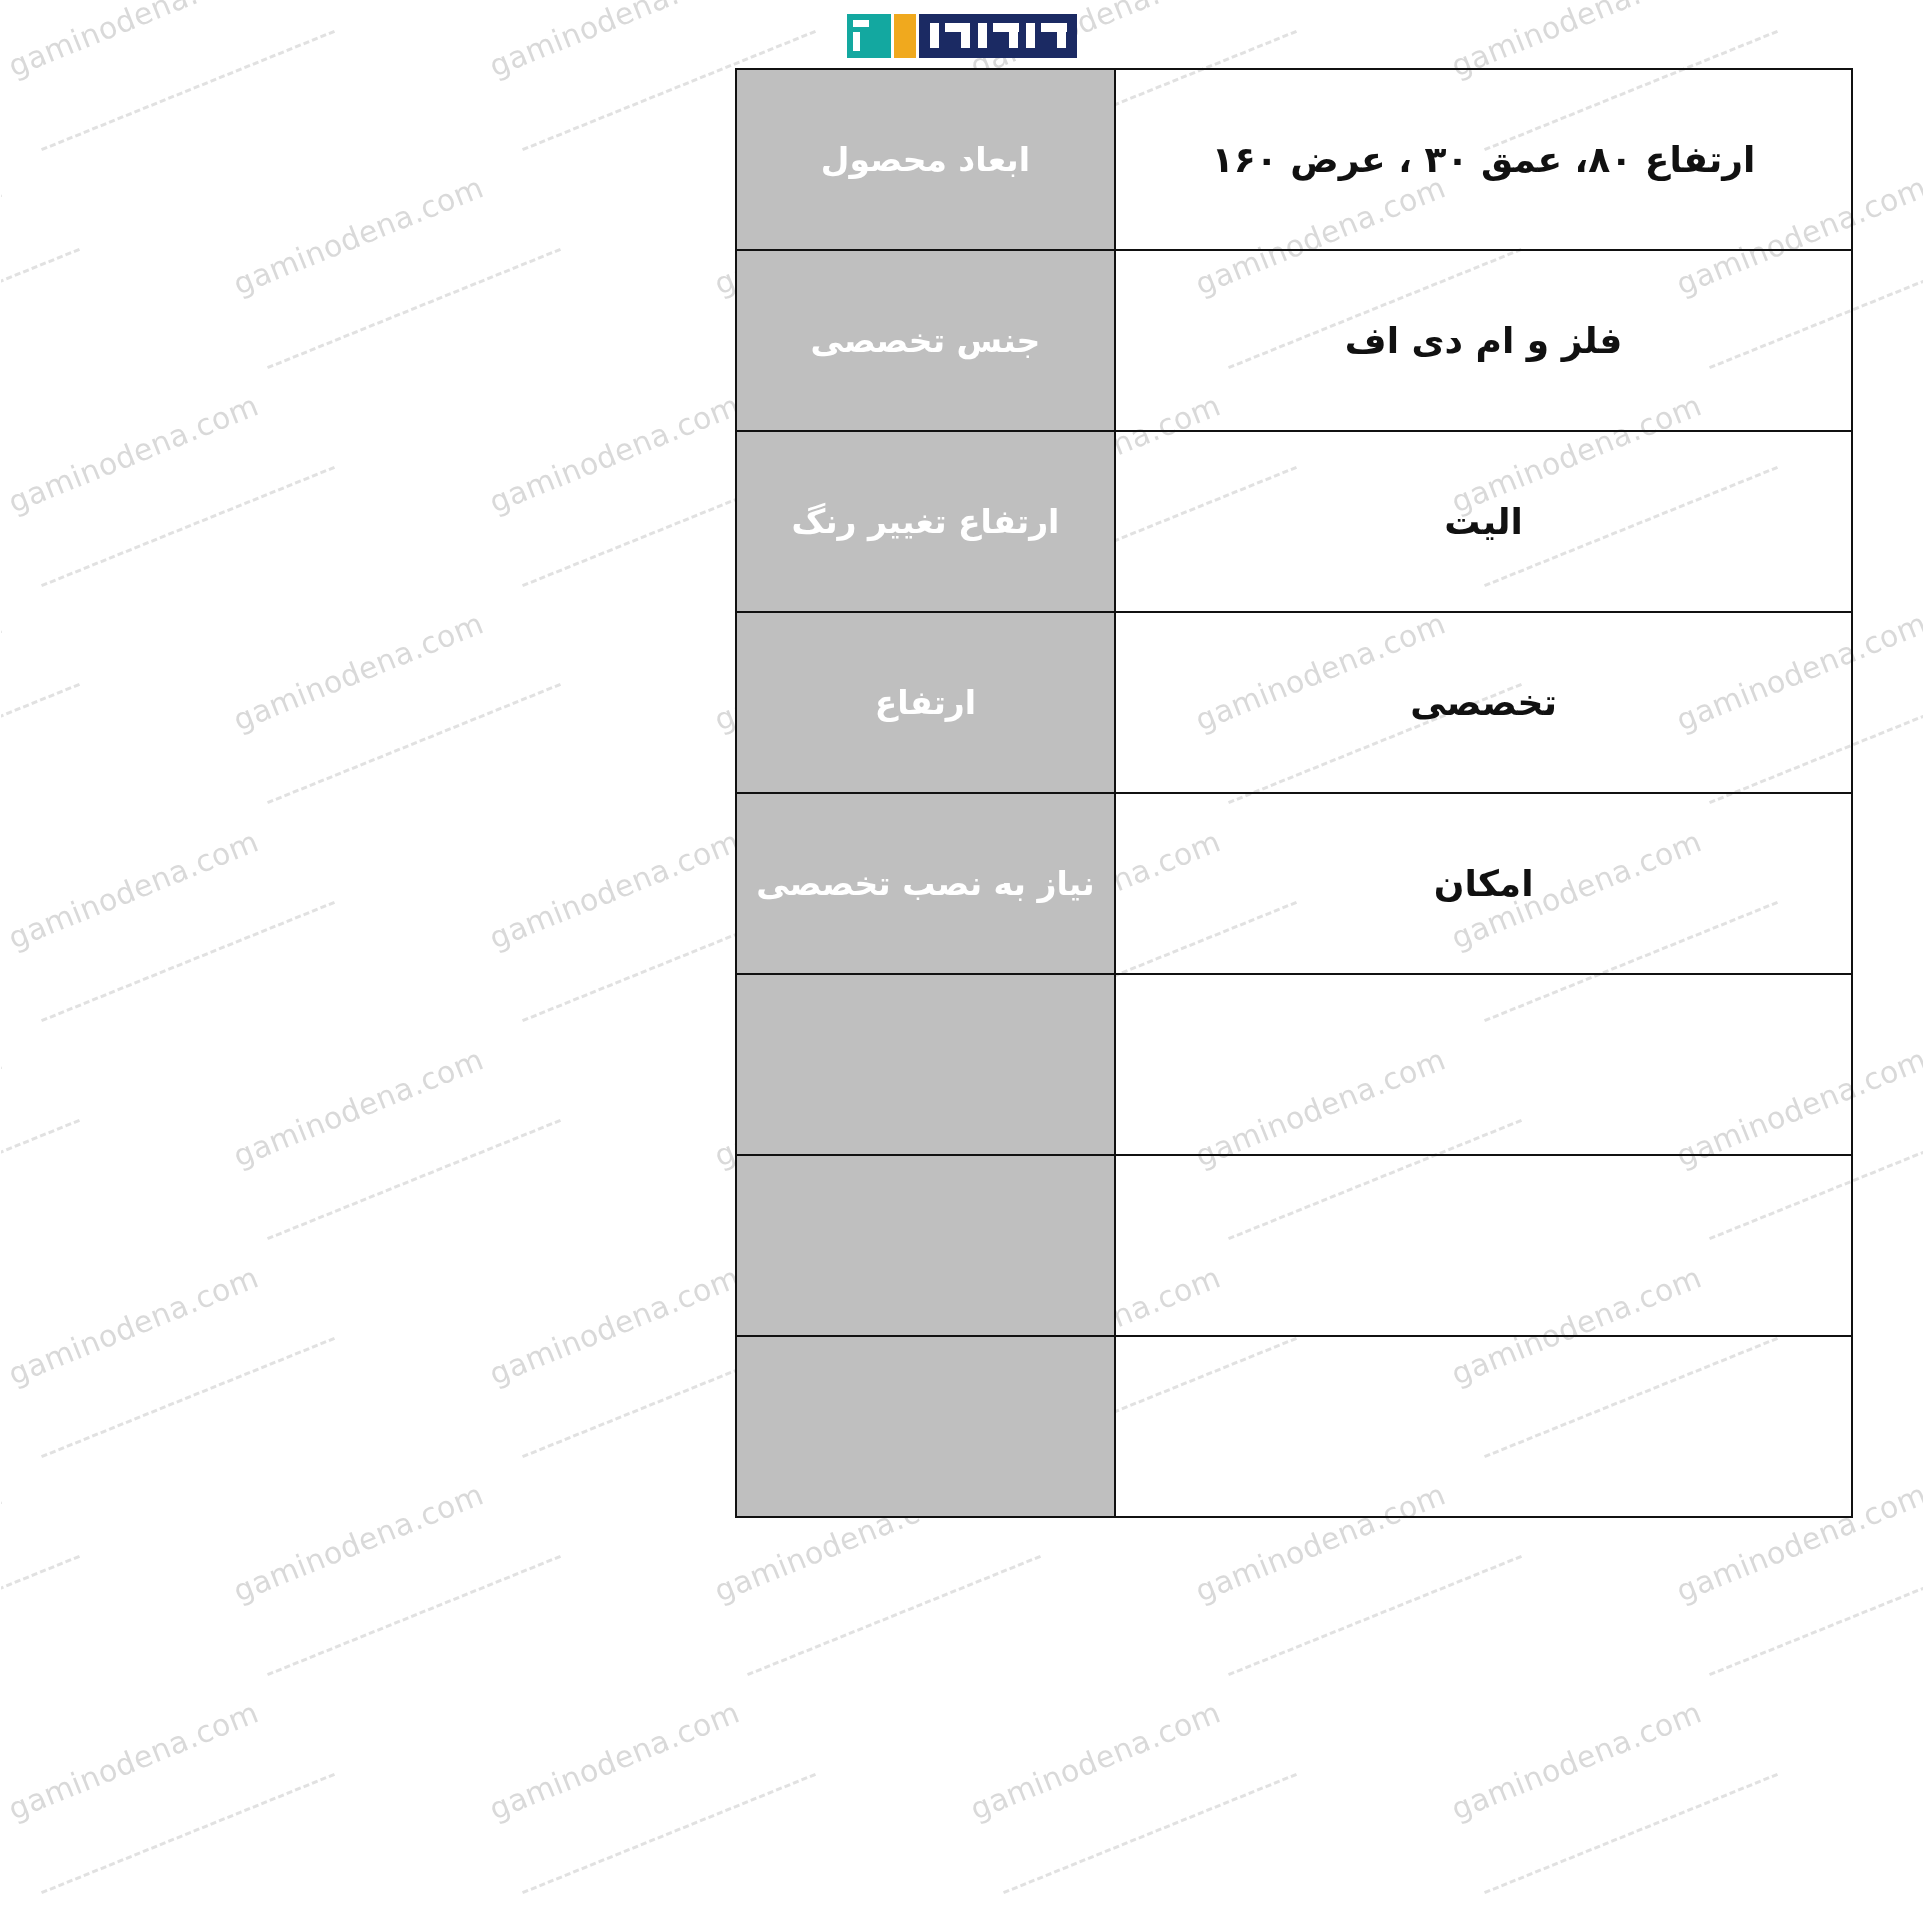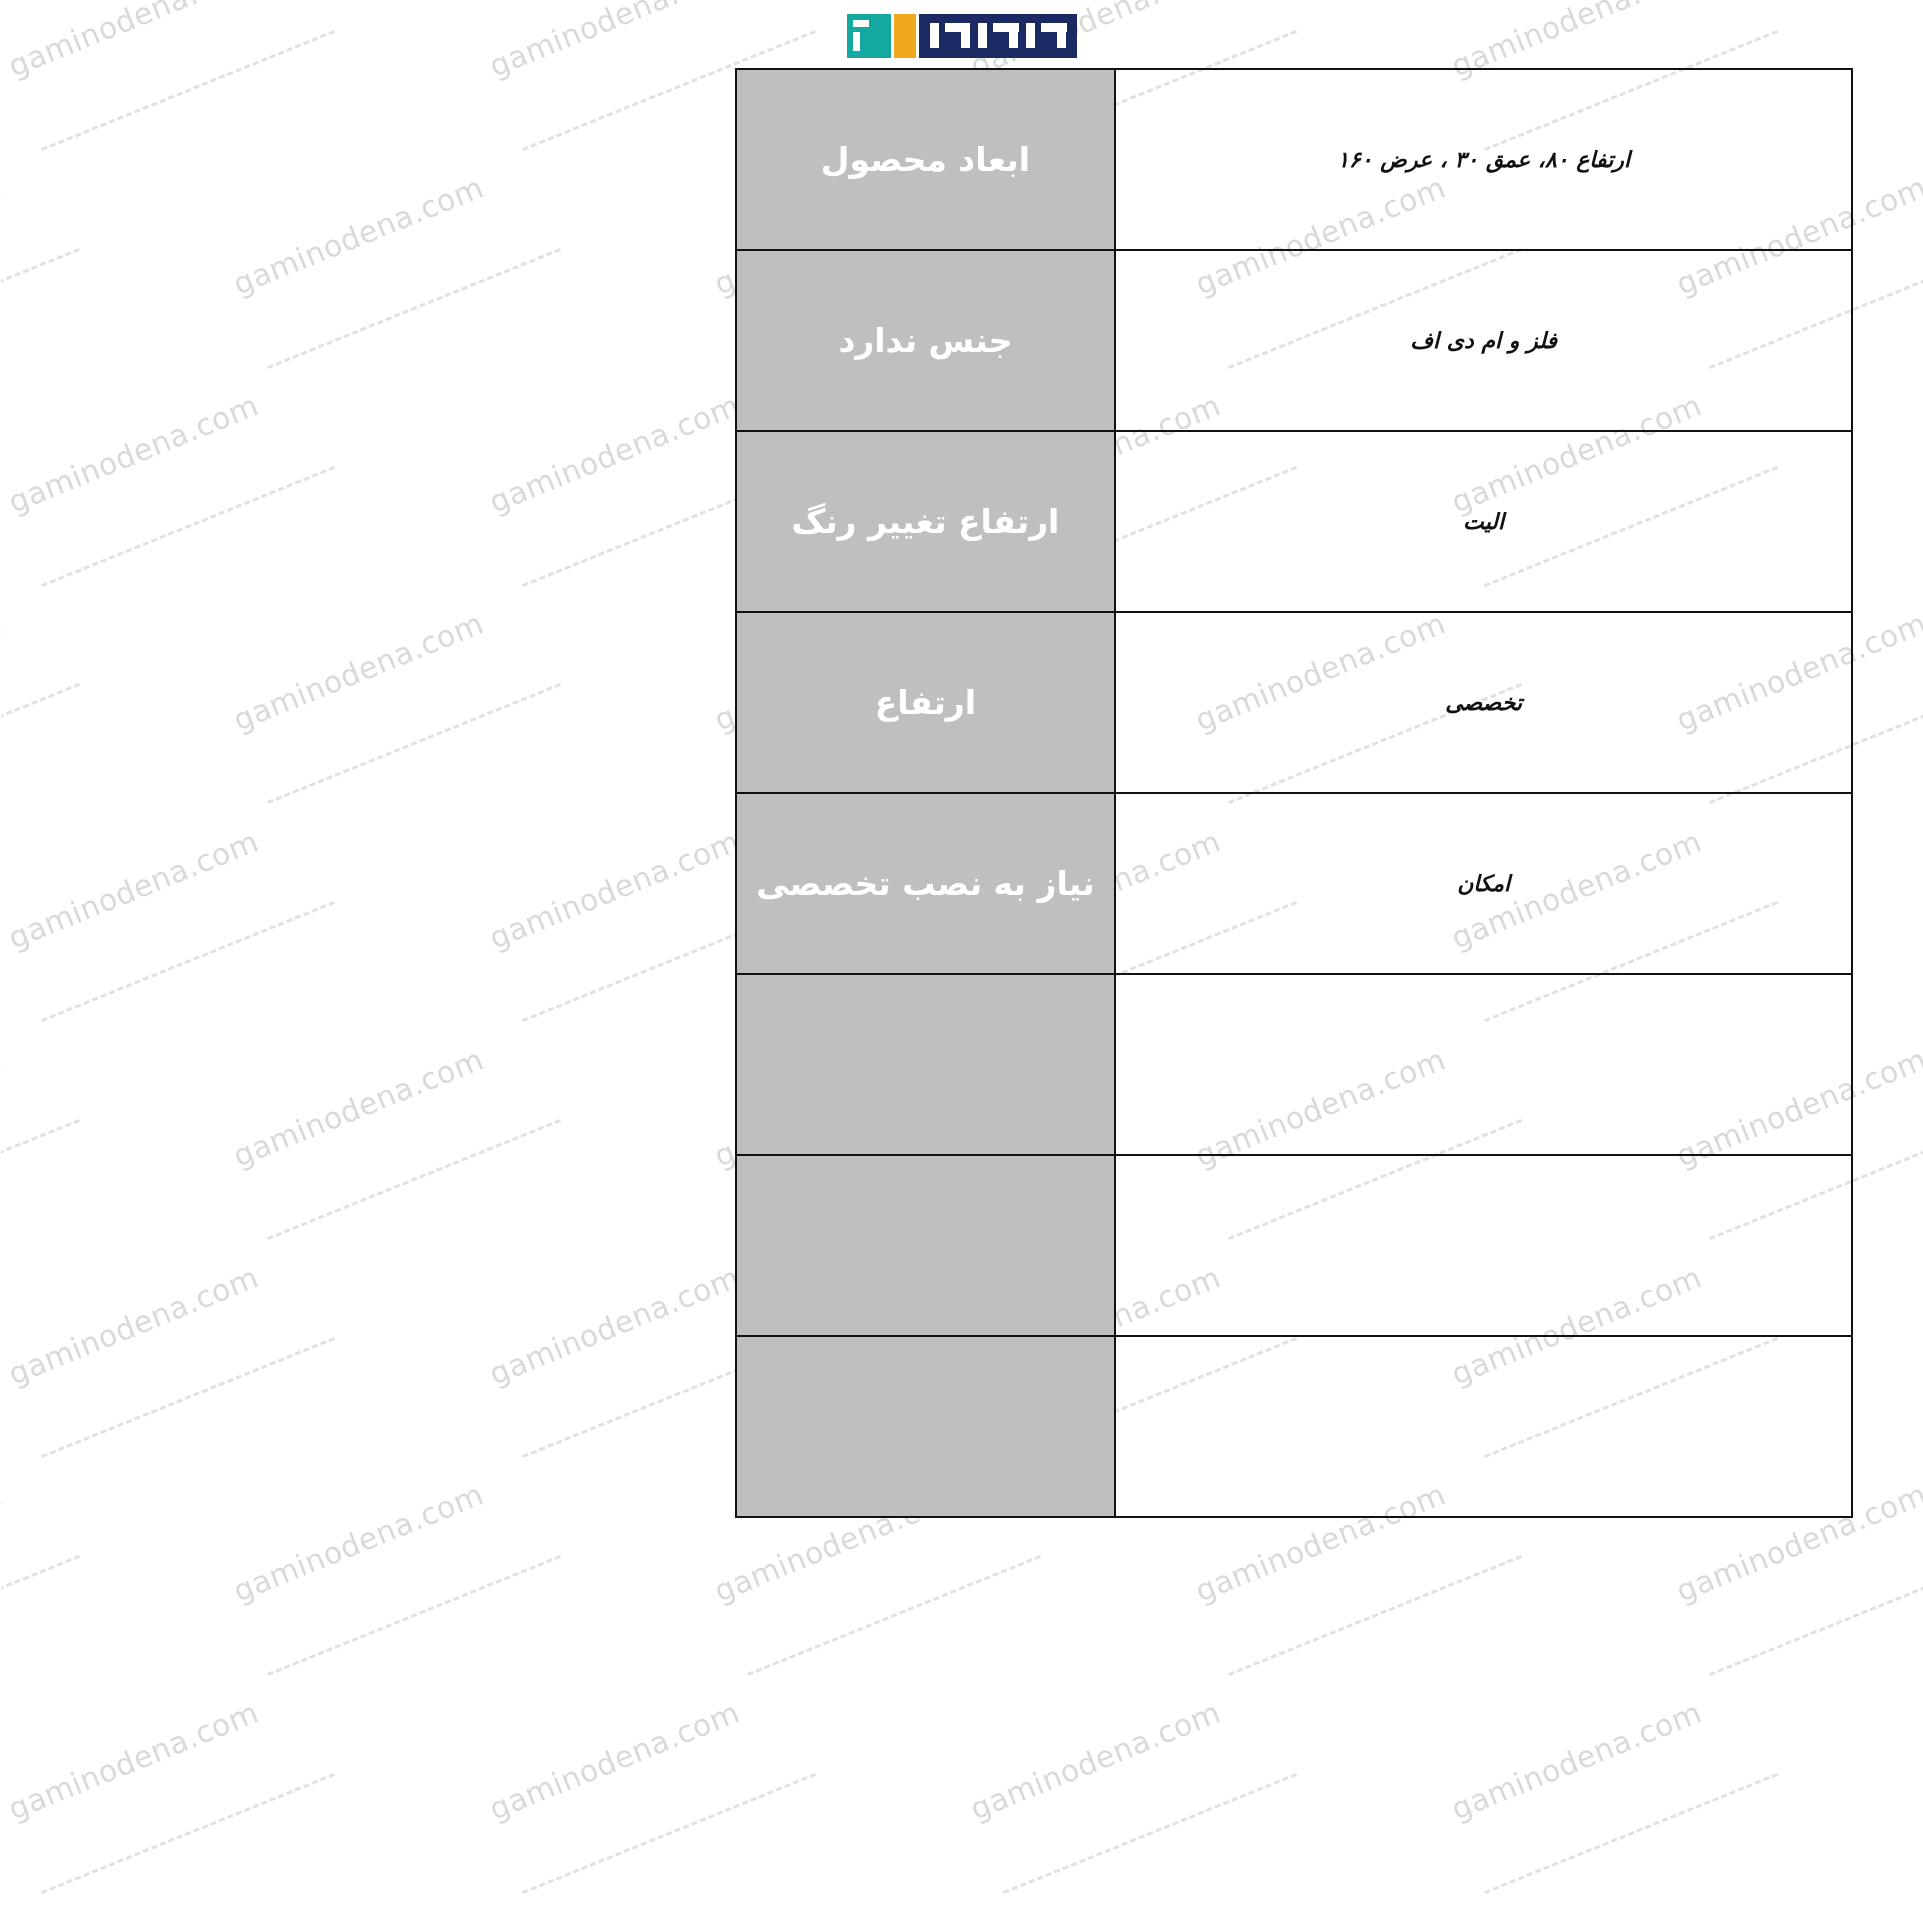--- a/index.html
+++ b/index.html
@@ -135,22 +135,21 @@
     font-weight: bold;
     font-size: 33px;
     height: 179px;
   }
   .value-cell {
     width: 66%;
     background: transparent;
     color: #111111;
     text-align: center;
     font-weight: bold;
-    font-size: 22px;
-    font-style: italic;
+    font-size: 36px;
   }
   .row-empty .label-cell,
   .row-empty .value-cell {
     height: 179px;
   }
 </style>
 </head>
 <body>
 
 <div class="watermark-layer" id="wm-layer">
@@ -260,21 +259,21 @@
 </div>
 
 <table class="spec-table">
   <tbody>
     <tr>
       <td class="value-cell">ارتفاع ۸۰، عمق ۳۰ ، عرض ۱۶۰</td>
       <td class="label-cell">ابعاد محصول</td>
     </tr>
     <tr>
       <td class="value-cell">فلز و ام دی اف</td>
-      <td class="label-cell">جنس ندارد</td>
+      <td class="label-cell">جنس تخصصی</td>
     </tr>
     <tr>
       <td class="value-cell">الیت</td>
       <td class="label-cell">ارتفاع تغییر رنگ</td>
     </tr>
     <tr>
       <td class="value-cell">تخصصی</td>
       <td class="label-cell">ارتفاع</td>
     </tr>
     <tr>

